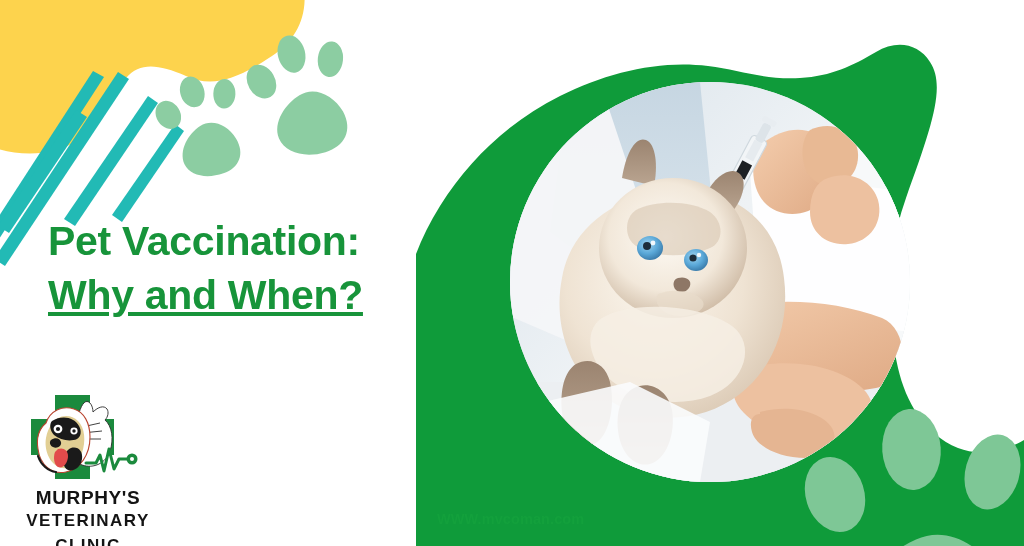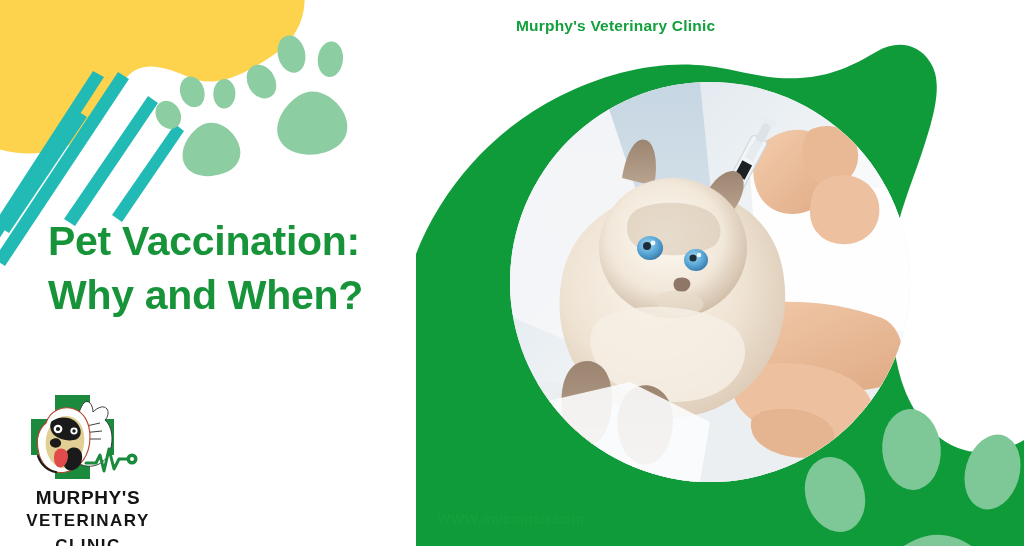--- a/index.html
+++ b/index.html
@@ -43,21 +43,21 @@
     position: absolute;
     left: 48px;
     top: 214px;
     width: 430px;
     color: #17943a;
     font-size: 41px;
     font-weight: bold;
     line-height: 1.32;
     letter-spacing: -0.3px;
   }
-  #headline .l2 { display: block; }
+  #headline .l2 { display: block; text-decoration: underline; }
 
   
   #site-url {
     position: absolute;
     left: 437px;
     top: 511px;
     font-size: 14.5px;
     font-weight: bold;
     letter-spacing: 0.1px;
     color: #13a03c;
@@ -271,21 +271,20 @@
         <path fill="url(#pointColor)" d="M 66,282 C 80,274 96,282 100,300 C 106,326 98,356 84,362
                  C 68,368 54,352 52,330 C 50,308 54,290 66,282 Z"></path>
         <path fill="url(#pointColor)" d="M 124,306 C 140,298 158,308 162,328 C 166,352 156,378 140,382
                  C 124,386 110,370 108,348 C 106,328 112,312 124,306 Z"></path>
       </g>
 
       <path fill="#fbfcfd" opacity="0.9" d="M -10,330 L 120,300 L 200,340 L 190,400 L -10,400 Z"></path>
     </svg>
   </div>
 
-  <div id="clinic-name">Murphy's Veterinary Clinic</div>
 
   <div id="headline">
     <span class="l1">Pet Vaccination:</span>
     <span class="l2">Why and When?</span>
   </div>
 
   <div id="site-url">WWW.mvcoman.com</div>
 
   <div id="logo">
     <svg id="logo-mark" viewBox="0 0 118 96" xmlns="http://www.w3.org/2000/svg">

